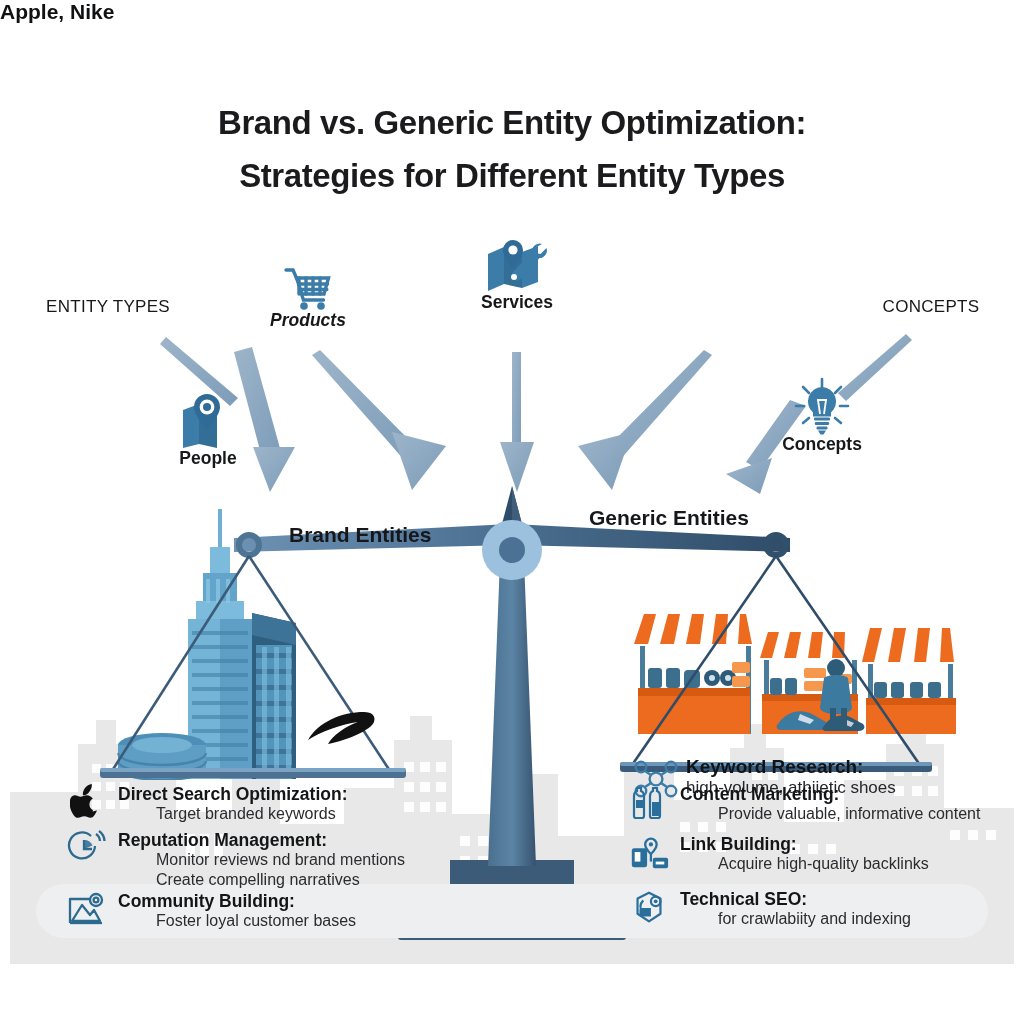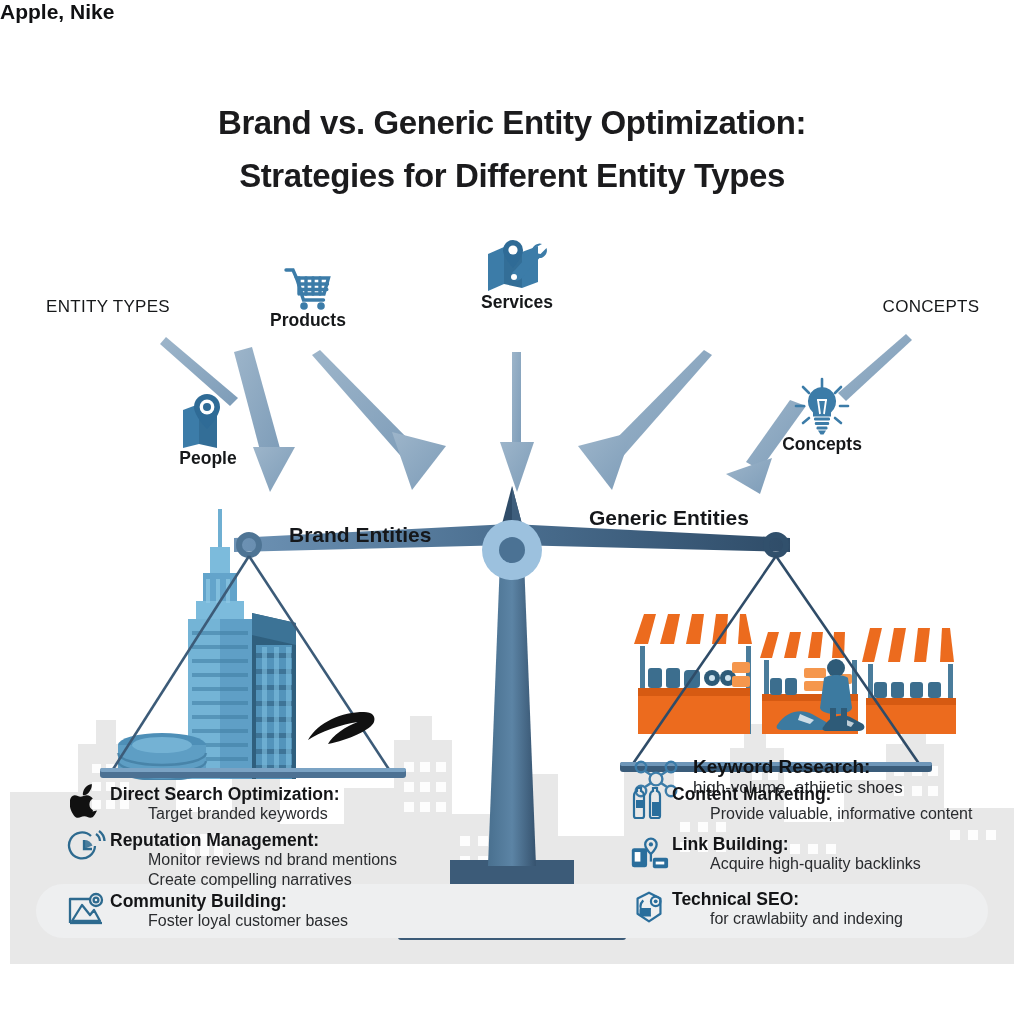--- a/index.html
+++ b/index.html
@@ -45,21 +45,21 @@
 
   .pan-label {
     position: absolute; font-size: 21px; font-weight: bold; color: #15171a;
     white-space: nowrap;
   }
   #brand-entities-label { left: 289px; top: 506px; margin-top: 17px; }
   #generic-entities-label { left: 559px; top: 506px; margin-left: 30px; }
 
   
   .strategy {
-    position: absolute; display: flex; align-items: flex-start; gap: 2px;
+    position: absolute; display: flex; align-items: flex-start; gap: 10px;
   }
   .strategy .sico { width: 42px; min-width: 42px; height: 40px; display:flex; align-items:center; justify-content:center; }
   .strategy .txt { padding-top: 1px; }
   .strategy .s-title { font-size: 17.5px; font-weight: bold; color: #141517; line-height: 1.16; white-space: nowrap; }
   .strategy .s-desc { font-size: 16px; color: #2a2c2f; line-height: 1.24; white-space: nowrap; margin-left: 38px; }
 
   .bottom-bar {
     position: absolute; left: 36px; top: 884px; width: 952px; height: 54px;
     background: #eeeff0; border-radius: 27px;
   }
@@ -201,21 +201,21 @@
   </svg>
 
   <div class="node plain" style="left:18px; top:298px; width:180px;">
     <div class="lbl">ENTITY TYPES</div>
   </div>
 
   <div class="node plain" style="left:846px; top:298px; width:170px;">
     <div class="lbl">CONCEPTS</div>
   </div>
 
-  <div class="node" style="left:238px; top:254px; width:140px;">
+  <div class="node" style="left:238px; top:254px; width:140px;font-style:italic;">
     <div class="ico">
       <svg width="52" height="48" viewBox="0 0 52 48">
         <g fill="none" stroke="#3C7CA8" stroke-width="3.4" stroke-linecap="round">
           <path d="M4 6 h7 l3.5 8"></path>
           <path d="M14.5 14 h32 l-4.5 16 h-22 z"></path>
           <path d="M17 14 v16 M24 14 v16 M31 14 v16 M38 14 v16"></path>
           <path d="M16.5 20 h29 M17.8 25.5 h27"></path>
           <path d="M19.5 30 l2 6 h20"></path>
         </g>
         <circle cx="22" cy="42" r="3.8" fill="#3C7CA8"></circle>
@@ -491,21 +491,21 @@
   </svg>
 
   <div class="pan-label" id="brand-entities-label">Brand Entities</div>
   <div class="pan-label" id="generic-entities-label">Generic Entities</div>
 
   <svg style="position:absolute; left:306px; top:712px; width:72px; height:34px;" viewBox="0 0 72 34">
     <path d="M2 28 C12 10 36 0 58 0 C66 0 70 4 68 10 C65 18 42 28 22 32 C26 24 40 14 52 10 C36 12 14 20 2 28 Z" fill="#111111"></path>
   </svg>
   <div id="apple-nike-label">Apple, Nike</div>
 
-  <div class="pan-item-label" style="left:686px; top:756px;margin-left:7px;">
+  <div class="pan-item-label" style="left:686px; top:756px;">
     <div class="l1">Keyword Research:</div>
     <div class="l2">high-volume, athiietic shoes</div>
   </div>
   <svg style="position:absolute; left:633px; top:758px; width:46px; height:42px;" viewBox="0 0 46 42">
     <g fill="none" stroke="#3C7CA8" stroke-width="2.4">
       <circle cx="23" cy="21" r="6.4"></circle>
       <circle cx="8" cy="9" r="5.2"></circle>
       <circle cx="38" cy="9" r="5.2"></circle>
       <circle cx="8" cy="33" r="5.2"></circle>
       <circle cx="38" cy="33" r="5.2"></circle>

